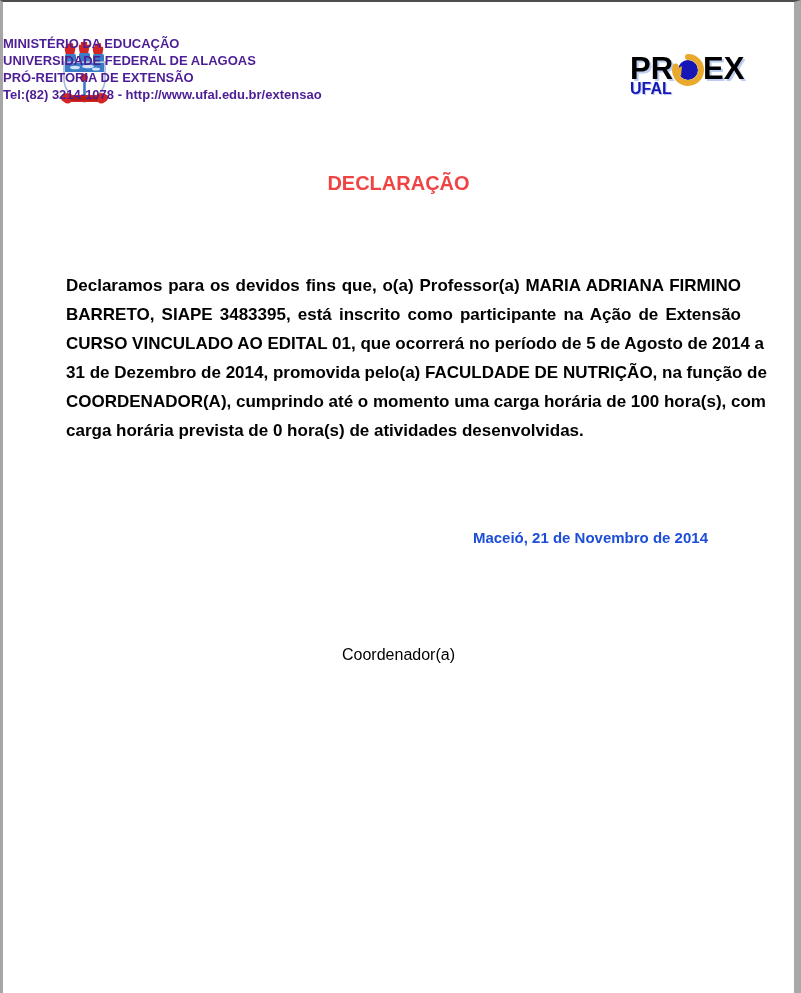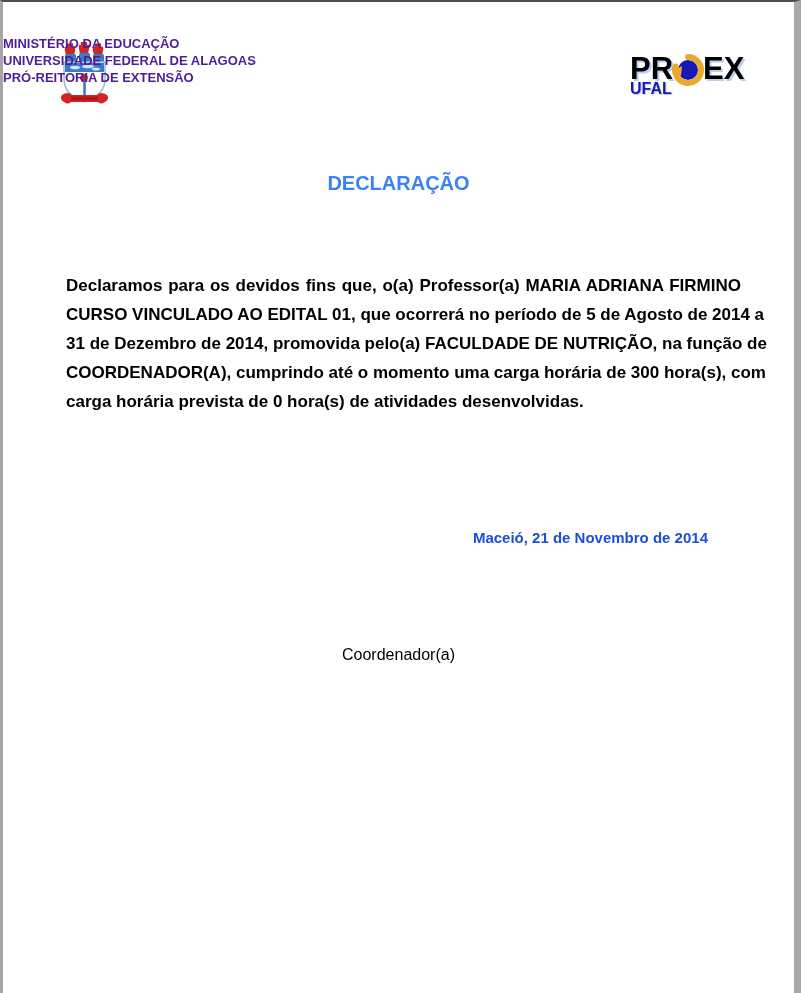--- a/index.html
+++ b/index.html
@@ -44,21 +44,21 @@
   .proex-ufal {
     padding-right: 6px; margin-top: -6px;
     font-weight: 900; font-size: 16px; color: #1717b5;
     text-shadow: 1px 1px 0 #bccdf0, -1px -1px 0 #ffffff;
   }
 
   
   .doc-title {
     position: absolute; left: 0; right: 0; top: 167px;
     text-align: center;
-    font-size: 20px; font-weight: bold; color: #3b82f6;
+    font-size: 20px; font-weight: bold; color: #ef4444;
     line-height: 28px;
   }
 
   
   .body-text {
     position: absolute; left: 63px; width: 675px; top: 269px;
     font-size: 17px; font-weight: bold; color: #000;
     line-height: 29px;
   }
   .body-line { text-align: justify; text-align-last: justify; white-space: nowrap; }
@@ -104,42 +104,44 @@
     <rect x="25.2" y="39" width="2.6" height="15" fill="#3a7bc8"></rect>
 
     <path d="M4 53 q6 -4 10 0 h25 q4 -4 10 0 q3 4 -2 7 q-4 3 -7 0 h-27 q-3 3 -7 0 q-5 -3 -2 -7 z" fill="#d42525"></path>
     <rect x="13" y="54.5" width="27" height="4" fill="#b01818"></rect>
   </svg>
 
   <div class="org-block">
     <div>MINISTÉRIO DA EDUCAÇÃO</div>
     <div>UNIVERSIDADE FEDERAL DE ALAGOAS</div>
     <div>PRÓ-REITORIA DE EXTENSÃO</div>
+    <div>Tel:(82) 3214-1078 - http://www.ufal.edu.br/extensao</div>
   </div>
 
   <div class="proex-logo">
     <div class="proex-word">
       <span>PR</span>
       <svg class="proex-o" viewBox="0 0 34 34" aria-hidden="true">
         <circle cx="17" cy="17" r="10" fill="#1717b5"></circle>
         <path d="M17 4 a13 13 0 1 1 -12.5 9.5" fill="none" stroke="#e9a92c" stroke-width="6" stroke-linecap="round"></path>
         <path d="M2 18 l9 -5 l-1 10 z" fill="#e9a92c"></path>
       </svg>
       <span>EX</span>
     </div>
     <div class="proex-ufal">UFAL</div>
   </div>
 
   <div class="doc-title">DECLARAÇÃO</div>
 
   <div class="body-text">
     <div class="body-line">Declaramos para os devidos fins que, o(a) Professor(a) MARIA ADRIANA FIRMINO</div>
+    <div class="body-line">BARRETO, SIAPE 3483395, está inscrito como participante na Ação de Extensão</div>
     <div class="body-line">CURSO VINCULADO AO EDITAL 01, que ocorrerá no período de 5 de Agosto de 2014 a</div>
     <div class="body-line">31 de Dezembro de 2014, promovida pelo(a) FACULDADE DE NUTRIÇÃO, na função de</div>
-    <div class="body-line">COORDENADOR(A), cumprindo até o momento uma carga horária de 300 hora(s), com</div>
+    <div class="body-line">COORDENADOR(A), cumprindo até o momento uma carga horária de 100 hora(s), com</div>
     <div class="body-line last">carga horária prevista de 0 hora(s) de atividades desenvolvidas.</div>
   </div>
 
   <div class="date-line">Maceió, 21 de Novembro de 2014</div>
 
   <div class="signature">
     <div class="sig-role">Coordenador(a)</div>
   </div>
 
 </div>

